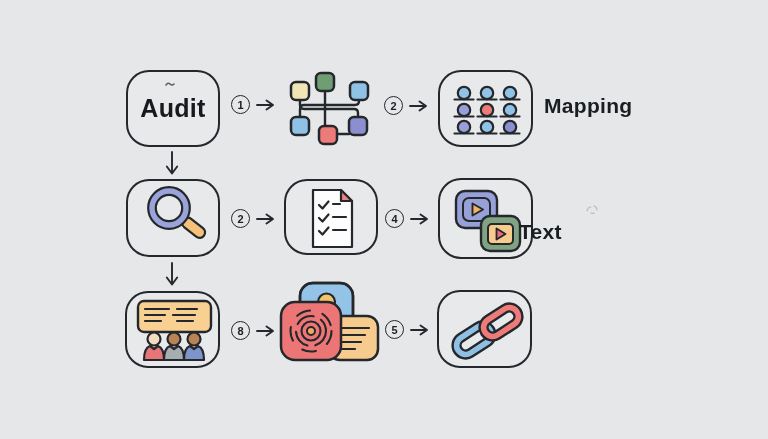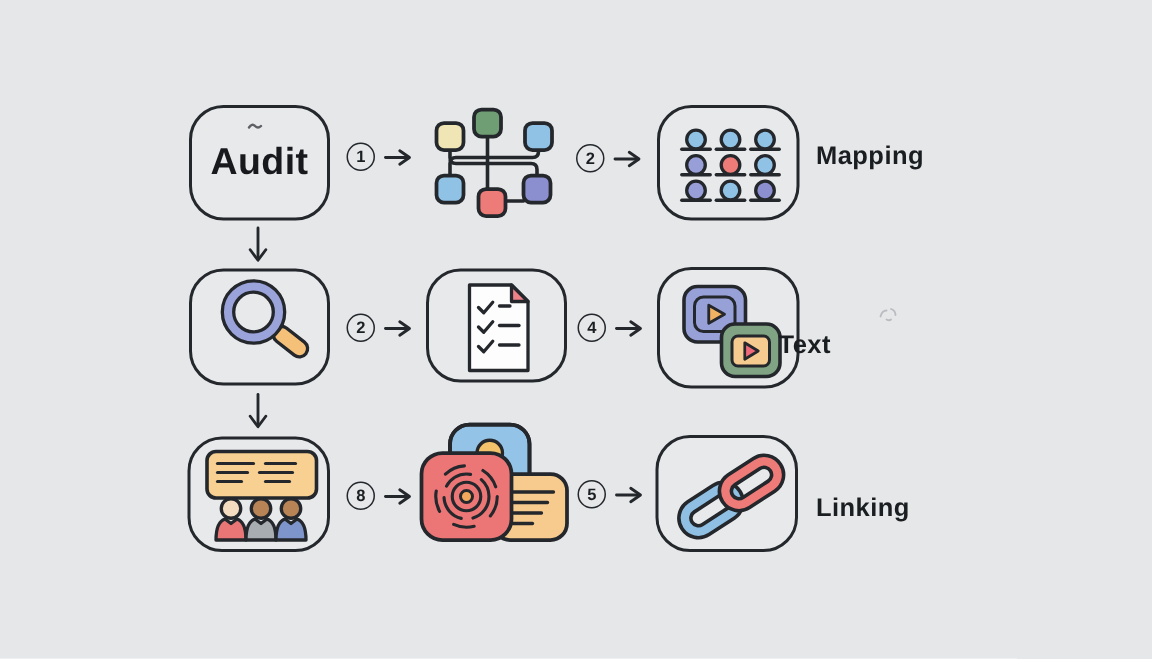--- a/index.html
+++ b/index.html
@@ -14,21 +14,21 @@
     border:2.6px solid #24272b;border-radius:23px;background:#e7e9eb;
   }
   .step{
     position:absolute;box-sizing:border-box;width:19px;height:19px;
     border:1.7px solid #24272b;border-radius:50%;
     display:flex;align-items:center;justify-content:center;
     font-size:11px;font-weight:700;color:#1c1f22;background:transparent;
   }
   .lbl{
     position:absolute;font-weight:700;color:#1b1e21;
-    font-size:17px;letter-spacing:.3px;white-space:nowrap;
+    font-size:21px;letter-spacing:.3px;white-space:nowrap;
   }
   .audit-box{display:flex;align-items:center;justify-content:center;}
   .audit-text{font-size:25px;font-weight:700;color:#17191c;letter-spacing:.3px;}
   .arrow path{stroke:#24272b;stroke-width:1.9;fill:none;stroke-linecap:round;stroke-linejoin:round;}
   .icon path,.icon rect,.icon circle,.icon line{vector-effect:none;}
   .artifact{position:absolute;color:#4a4d50;pointer-events:none;}
 </style>
 </head>
 <body>
 
@@ -235,15 +235,14 @@
         <path fill-rule="evenodd" fill="#8fc0e4" stroke="#24272b" stroke-width="2.4" d="M-10 -13 L10 -13 A13 13 0 0 1 10 13 L-10 13 A13 13 0 0 1 -10 -13 Z
              M-10 -5 L10 -5 A5 5 0 0 1 10 5 L-10 5 A5 5 0 0 1 -10 -5 Z"></path>
       </g>
       <g transform="translate(62,30) rotate(-33)">
         <path fill-rule="evenodd" fill="#ee7b78" stroke="#24272b" stroke-width="2.4" d="M-10 -13 L10 -13 A13 13 0 0 1 10 13 L-10 13 A13 13 0 0 1 -10 -13 Z
              M-10 -5 L10 -5 A5 5 0 0 1 10 5 L-10 5 A5 5 0 0 1 -10 -5 Z"></path>
       </g>
     </svg>
   </div>
 
-  <div class="lbl" style="left:544px;top:329px;">Linking</div>
 
 </div>
 
 </body></html>

